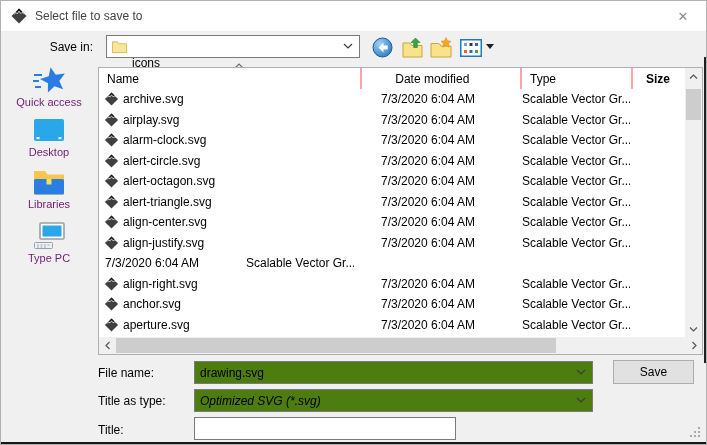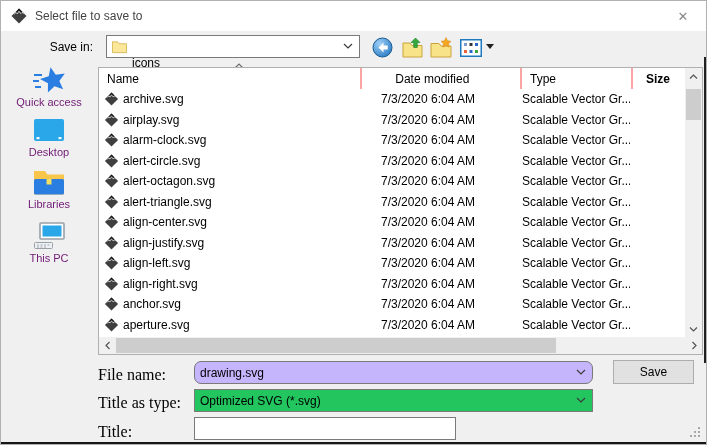--- a/index.html
+++ b/index.html
@@ -48,25 +48,25 @@
   .vscroll { position:absolute; right:0; top:0; width:17px; bottom:17px; background:#f0f0f0; }
   .vscroll .arrow { position:absolute; left:0; width:17px; height:15px; display:flex; align-items:center; justify-content:center; }
   .vscroll .up { top:1px; } .vscroll .down { bottom:1px; }
   .vthumb { position:absolute; left:1px; right:1px; top:21px; height:31px; background:#cdcdcd; }
   .hscroll { position:absolute; left:0; right:0; bottom:0; height:17px; background:#f0f0f0; }
   .hscroll .arrow { position:absolute; top:0; width:15px; height:17px; display:flex; align-items:center; justify-content:center; }
   .hscroll .left { left:1px; } .hscroll .right { right:1px; }
   .hthumb { position:absolute; left:17px; width:440px; top:1px; bottom:1px; background:#cdcdcd; }
 
   
-  .f-label { position:absolute; left:97px; font-size:16px; color:#000;font-family:Liberation Serif, serif; }
+  .f-label { position:absolute; left:97px; font-size:12px; color:#000; }
   .combo { position:absolute; left:193px; width:399px; height:23px; border:1px solid #7a7a7a; display:flex; align-items:center; padding-left:5px; }
   .combo .cb-text { font-size:12px; flex:1; }
-  .combo.white { background:#c4b5fd;border-radius:7px; }
-  .combo.gray { background:#22c55e; }
+  .combo.white { background:#4d7c0f; }
+  .combo.gray { background:#4d7c0f;font-style:italic; }
   .dlg-btn { position:absolute; left:612px; width:81px; height:24px; background:#e1e1e1; border:1px solid #adadad; font-size:12px; display:flex; align-items:center; justify-content:center; color:#000; }
   .title-input { position:absolute; left:193px; top:416px; width:262px; height:23px; border:1px solid #7a7a7a; background:#fff; font-size:12px; padding-left:5px; font-family:"Liberation Sans",sans-serif; outline:none; }
   .grip { position:absolute; right:5px; bottom:6px; }
 
   
   .edge-right { position:absolute; left:703px; top:56px; width:4px; height:306px; background:#202020; }
   .edge-bottom { position:absolute; left:0; top:441px; width:707px; height:4px; background:#161616; }
 </style>
 </head>
 <body>
@@ -155,21 +155,21 @@
       </svg>
       <span class="s-label">Libraries</span>
     </div>
     <div class="side-item">
       <svg width="34" height="30" viewBox="0 0 34 30">
         <rect x="8" y="2" width="24" height="16" rx="1" fill="#fff" stroke="#98a0a8" stroke-width="1.6"></rect>
         <rect x="10.5" y="4.5" width="19" height="11" fill="#2aa7e8"></rect>
         <rect x="2.5" y="21.5" width="18" height="6" rx="1" fill="#eef1f4" stroke="#98a0a8"></rect>
         <path d="M5 24 h2 M8.5 24 h2 M12 24 h2 M15.5 24 h2 M5 26 h2 M8.5 26 h2 M12 26 h2" stroke="#98a0a8" stroke-width="0.9"></path>
       </svg>
-      <span class="s-label">This PC</span>
+      <span class="s-label">Type PC</span>
     </div>
   </div>
 
   <svg class="sort-caret" width="10" height="6" viewBox="0 0 10 6">
     <path d="M1 5 l4 -4 4 4" stroke="#6d6d6d" stroke-width="1.2" fill="none"></path>
   </svg>
 
   <div class="listview">
     <div class="lv-header">
       <div class="hcell c-name">Name</div>
@@ -276,28 +276,20 @@
         <polygon points="8,0.5 12.8,5.3 11,4.4 9.8,5.6 8,3.2 6.2,5.8 5,4.4 3.2,6.2" fill="#161616"></polygon>
         <path d="M3.2 6.2 L5 4.4 L6.2 5.8 L8 3.2 L9.8 5.6 L11 4.4 L12.8 5.3" stroke="#ececec" stroke-width="0.9" fill="none"></path>
       </svg>
       <span class="fn">align-justify.svg</span>
     </div>
     <div class="cell date">7/3/2020 6:04 AM</div>
     <div class="cell type">Scalable Vector Gr...</div>
     <div class="cell size"></div>
   </div>
         <div class="lv-row">
-    <div class="cell name">
-      <svg width="15" height="14" viewBox="0 0 16 16">
-        <polygon points="8,0.5 15.5,8 8,15.5 0.5,8" fill="#3f3f3f"></polygon>
-        <polygon points="8,0.5 12.8,5.3 11,4.4 9.8,5.6 8,3.2 6.2,5.8 5,4.4 3.2,6.2" fill="#161616"></polygon>
-        <path d="M3.2 6.2 L5 4.4 L6.2 5.8 L8 3.2 L9.8 5.6 L11 4.4 L12.8 5.3" stroke="#ececec" stroke-width="0.9" fill="none"></path>
-      </svg>
-      <span class="fn">align-left.svg</span>
-    </div>
     <div class="cell date">7/3/2020 6:04 AM</div>
     <div class="cell type">Scalable Vector Gr...</div>
     <div class="cell size"></div>
   </div>
         <div class="lv-row">
     <div class="cell name">
       <svg width="15" height="14" viewBox="0 0 16 16">
         <polygon points="8,0.5 15.5,8 8,15.5 0.5,8" fill="#3f3f3f"></polygon>
         <polygon points="8,0.5 12.8,5.3 11,4.4 9.8,5.6 8,3.2 6.2,5.8 5,4.4 3.2,6.2" fill="#161616"></polygon>
         <path d="M3.2 6.2 L5 4.4 L6.2 5.8 L8 3.2 L9.8 5.6 L11 4.4 L12.8 5.3" stroke="#ececec" stroke-width="0.9" fill="none"></path>

